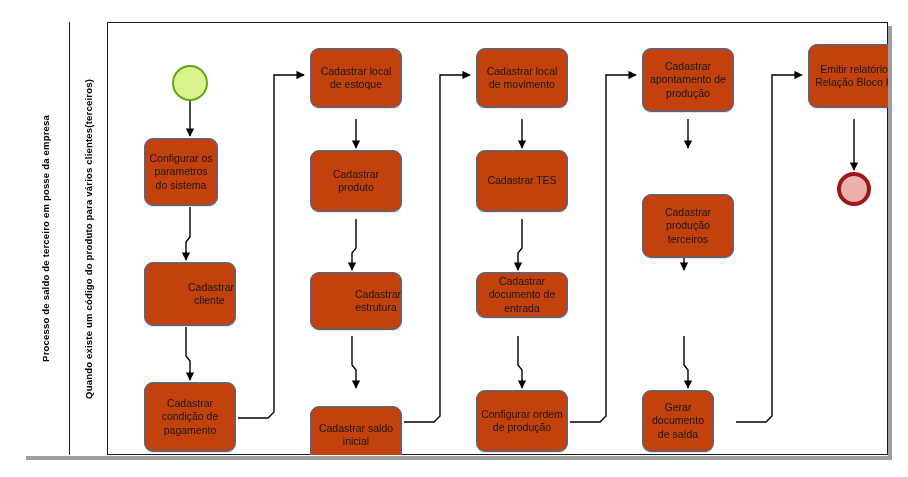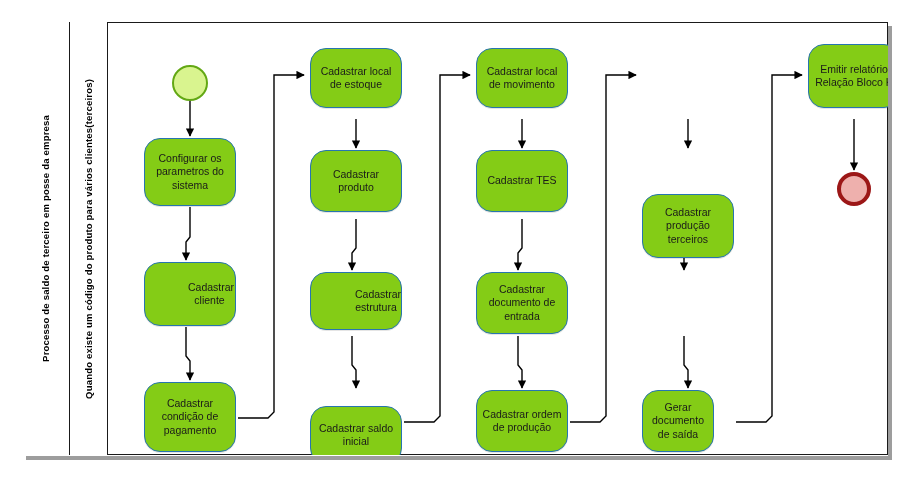--- a/index.html
+++ b/index.html
@@ -90,23 +90,23 @@
     position: absolute;
     left: 0; top: 0;
     width: 780px;
     height: 433px;
   }
 
   
   .task {
     position: absolute;
     box-sizing: border-box;
-    background: #84cc16;
+    background: #c2410c;
     border: 1.6px solid #2775b0;
-    border-radius: 16px;
+    border-radius: 9px;
     display: flex;
     align-items: center;
     justify-content: center;
     text-align: center;
     font-size: 10.5px;
     line-height: 1.25;
     color: #1a1a1a;
     padding: 2px 4px;
     box-shadow: 0 1px 0 rgba(0,0,0,0.10);
   }
@@ -174,21 +174,21 @@
         <path d="M 580 197 L 580 226 L 576 231 L 576 248"></path>
         <path d="M 576 314 L 576 343 L 580 348 L 580 366"></path>
         <path d="M 628 400 L 658 400 L 664 394 L 664 53 L 694 53"></path>
 
         <path d="M 746 97 L 746 148"></path>
       </g>
     </svg>
 
     <div class="event event-start" style="left:64px; top:43px; width:36px; height:36px;"></div>
 
-    <div class="task" style="left:36px; top:116px; width:92px; height:68px;">
+    <div class="task" style="left:36px; top:116px; width:74px; height:68px;">
       <span>Configurar os parametros do sistema</span>
     </div>
 
     <div class="task" style="left:36px; top:240px; width:92px; height:64px;padding-left:43px;">
       <span>Cadastrar cliente</span>
     </div>
 
     <div class="task" style="left:36px; top:360px; width:92px; height:70px;align-items:center;">
       <span>Cadastrar condição de pagamento</span>
     </div>
@@ -210,28 +210,31 @@
     </div>
 
     <div class="task" style="left:368px; top:26px; width:92px; height:60px;">
       <span>Cadastrar local de movimento</span>
     </div>
 
     <div class="task" style="left:368px; top:128px; width:92px; height:62px;">
       <span>Cadastrar TES</span>
     </div>
 
-    <div class="task" style="left:368px; top:250px; width:92px; height:62px;">
+    <div class="task" style="left:368px; top:250px; width:92px; height:46px;">
       <span>Cadastrar documento de entrada</span>
     </div>
 
     <div class="task" style="left:368px; top:368px; width:92px; height:62px;">
-      <span>Cadastrar ordem de produção</span>
-    </div>
-
+      <span>Configurar ordem de produção</span>
+    </div>
+
+    <div class="task" style="left:534px; top:26px; width:92px; height:64px;">
+      <span>Cadastrar apontamento de produção</span>
+    </div>
 
     <div class="task" style="left:534px; top:128px; width:92px; height:64px;margin-top:44px;">
       <span>Cadastrar produção terceiros</span>
     </div>
 
 
     <div class="task" style="left:534px; top:368px; width:72px; height:62px;">
       <span>Gerar documento de saída</span>
     </div>
 

